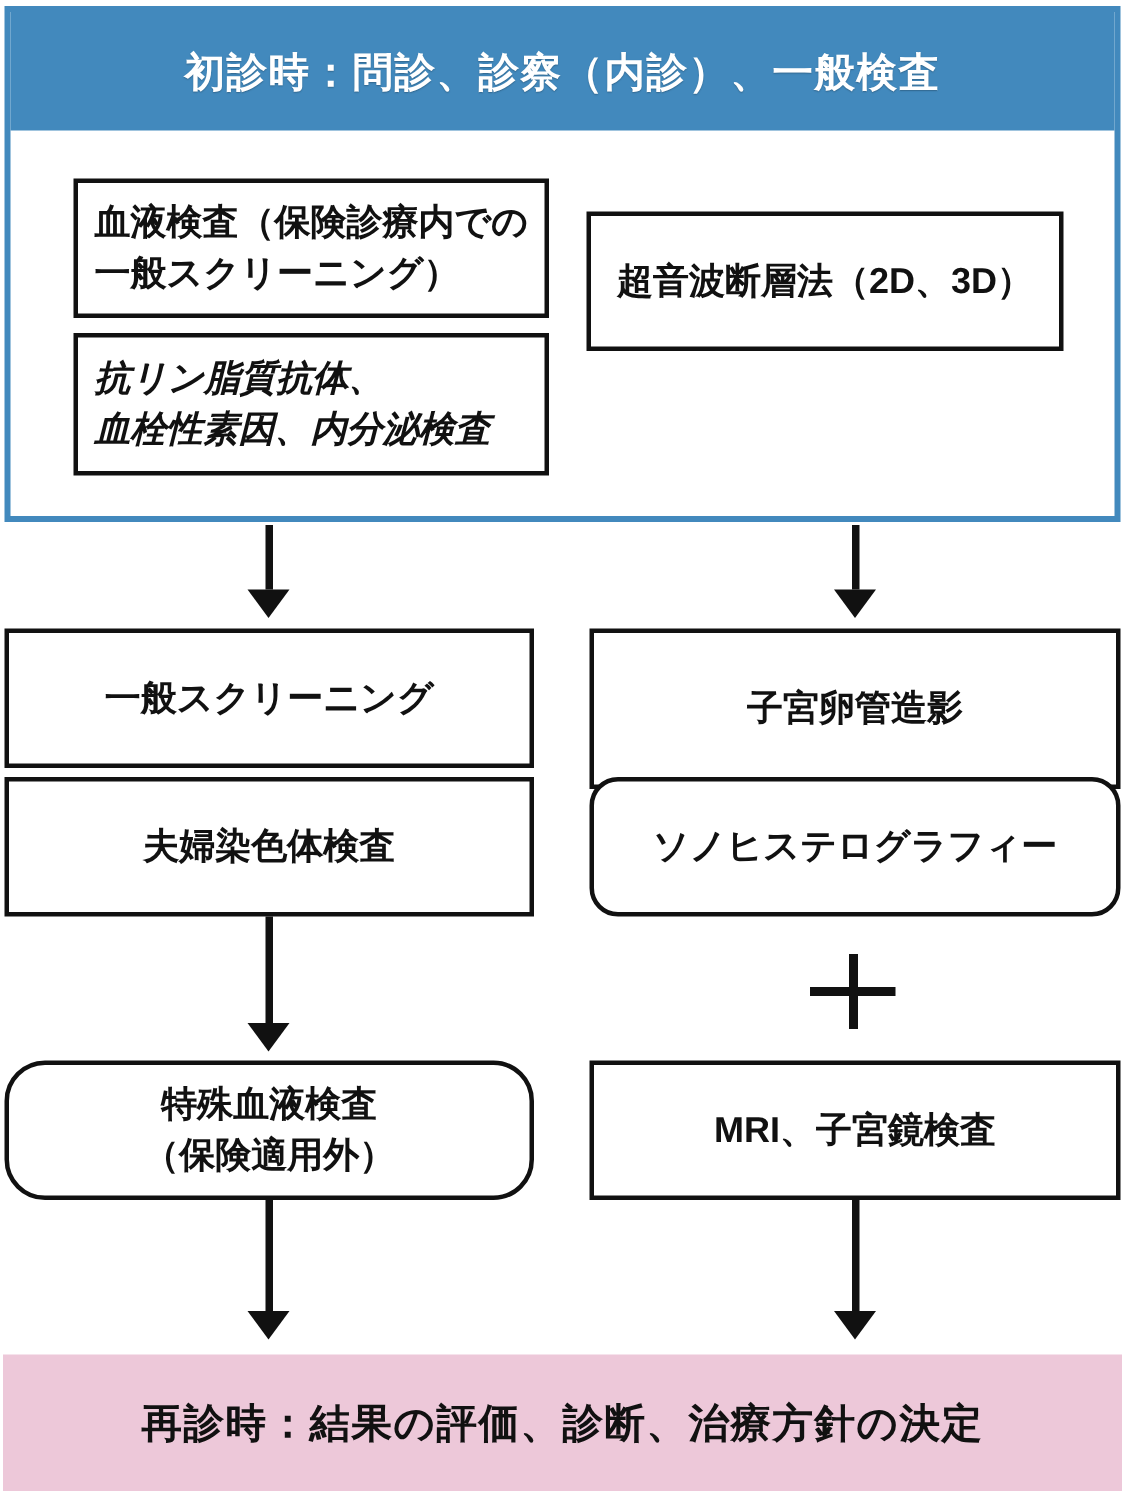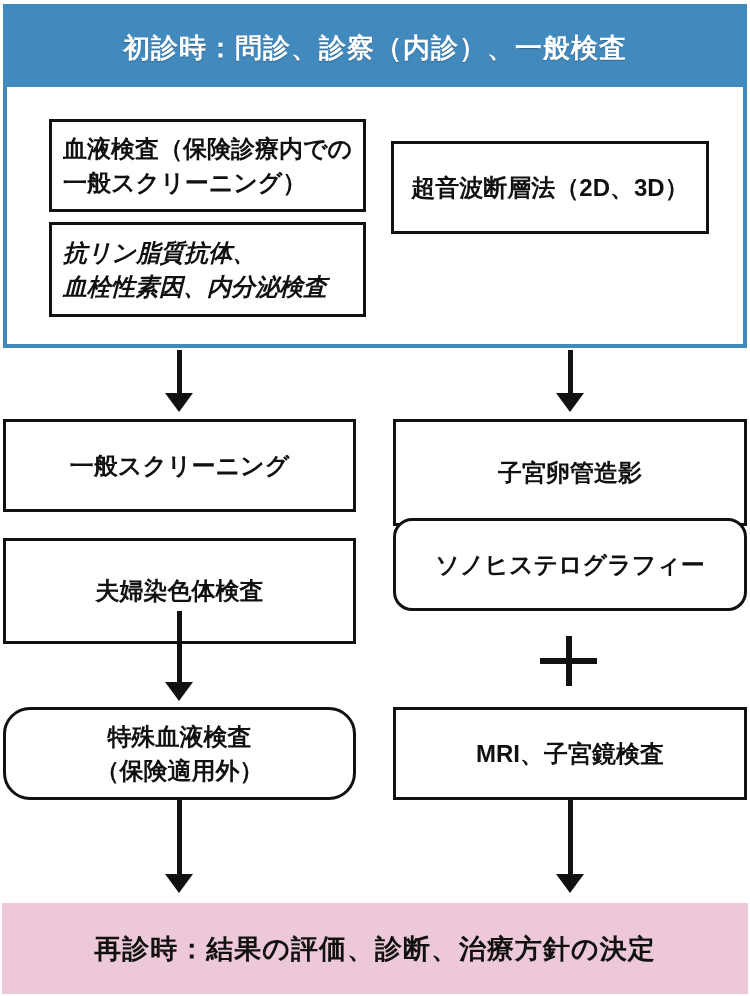--- a/index.html
+++ b/index.html
@@ -42,21 +42,21 @@
   .fbox.left-text  { justify-content: flex-start; padding-left: 11px; text-align: left; }
   .fbox.center-text{ justify-content: center; text-align: center; }
 
   
   .box-blood    { left: 42px;  top: 111px; width: 317px; height: 93px; }
   .box-thrombo  { left: 42px;  top: 214px; width: 317px; height: 95px; font-style: italic; }
   .box-ultra    { left: 384px; top: 111px; width: 318px; height: 93px; margin-top: 22px; }
 
   
   .box-genetic  { left: 3px;   top: 419px; width: 353px; height: 93px; }
-  .box-chromo   { left: 3px;   top: 518px; width: 353px; height: 106px; margin-top: 20px; }
+  .box-chromo   { left: 3px;   top: 518px; width: 353px; height: 93px; }
   .box-special  { left: 3px;   top: 707px; width: 353px; height: 93px; border-radius: 27px; }
   .box-hsg      { left: 393px; top: 419px; width: 354px; height: 107px; }
   .box-sono     { left: 393px; top: 518px; width: 354px; height: 93px; border-radius: 19px; }
   .box-mri      { left: 393px; top: 707px; width: 354px; height: 93px; }
 
   
   .arrow {
     position: absolute; width: 30px;
     display: flex; flex-direction: column; align-items: center;
   }

